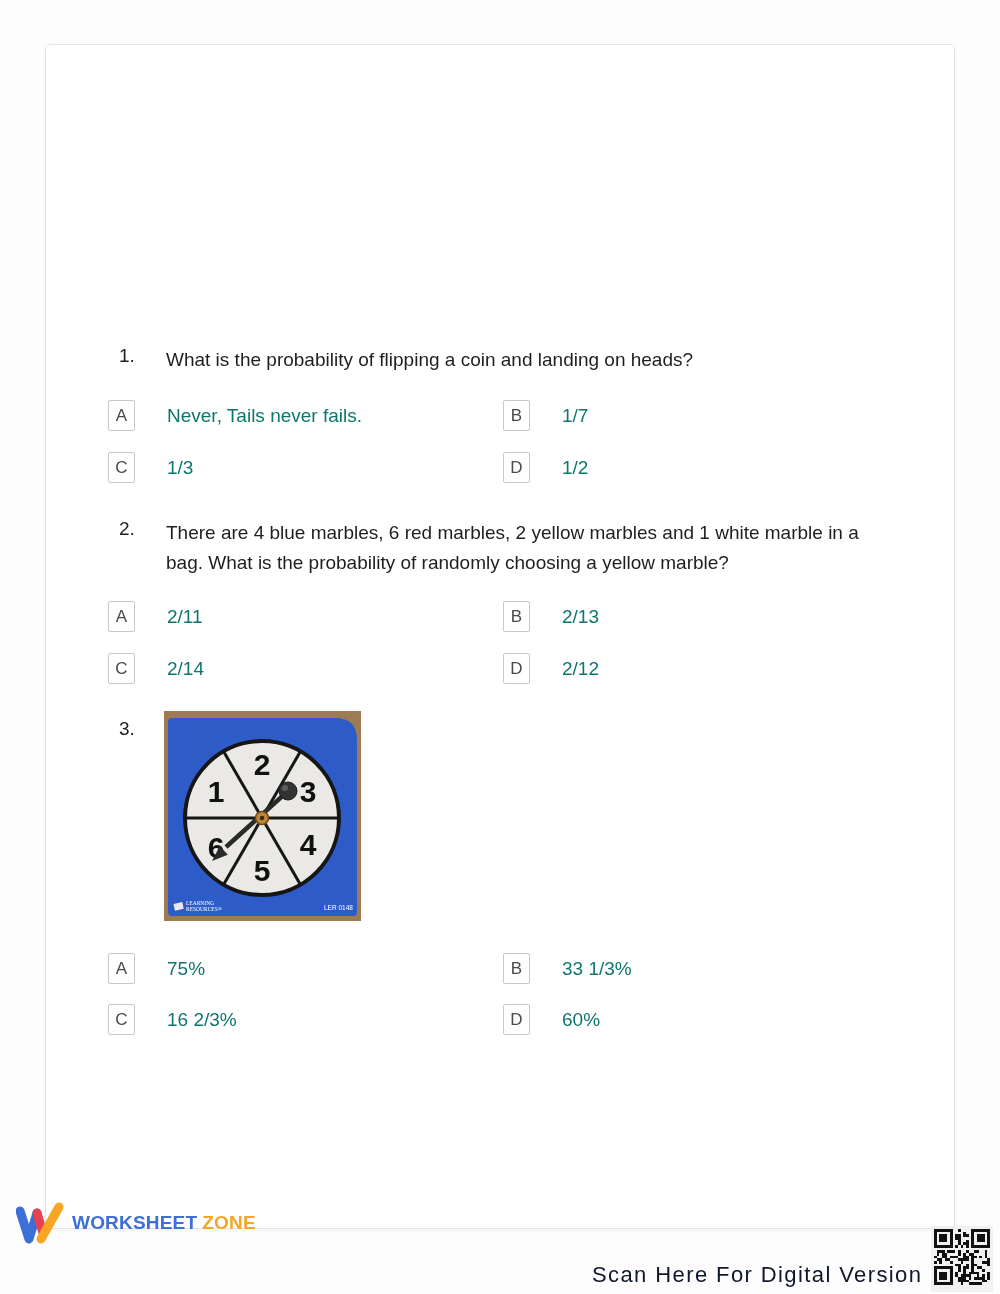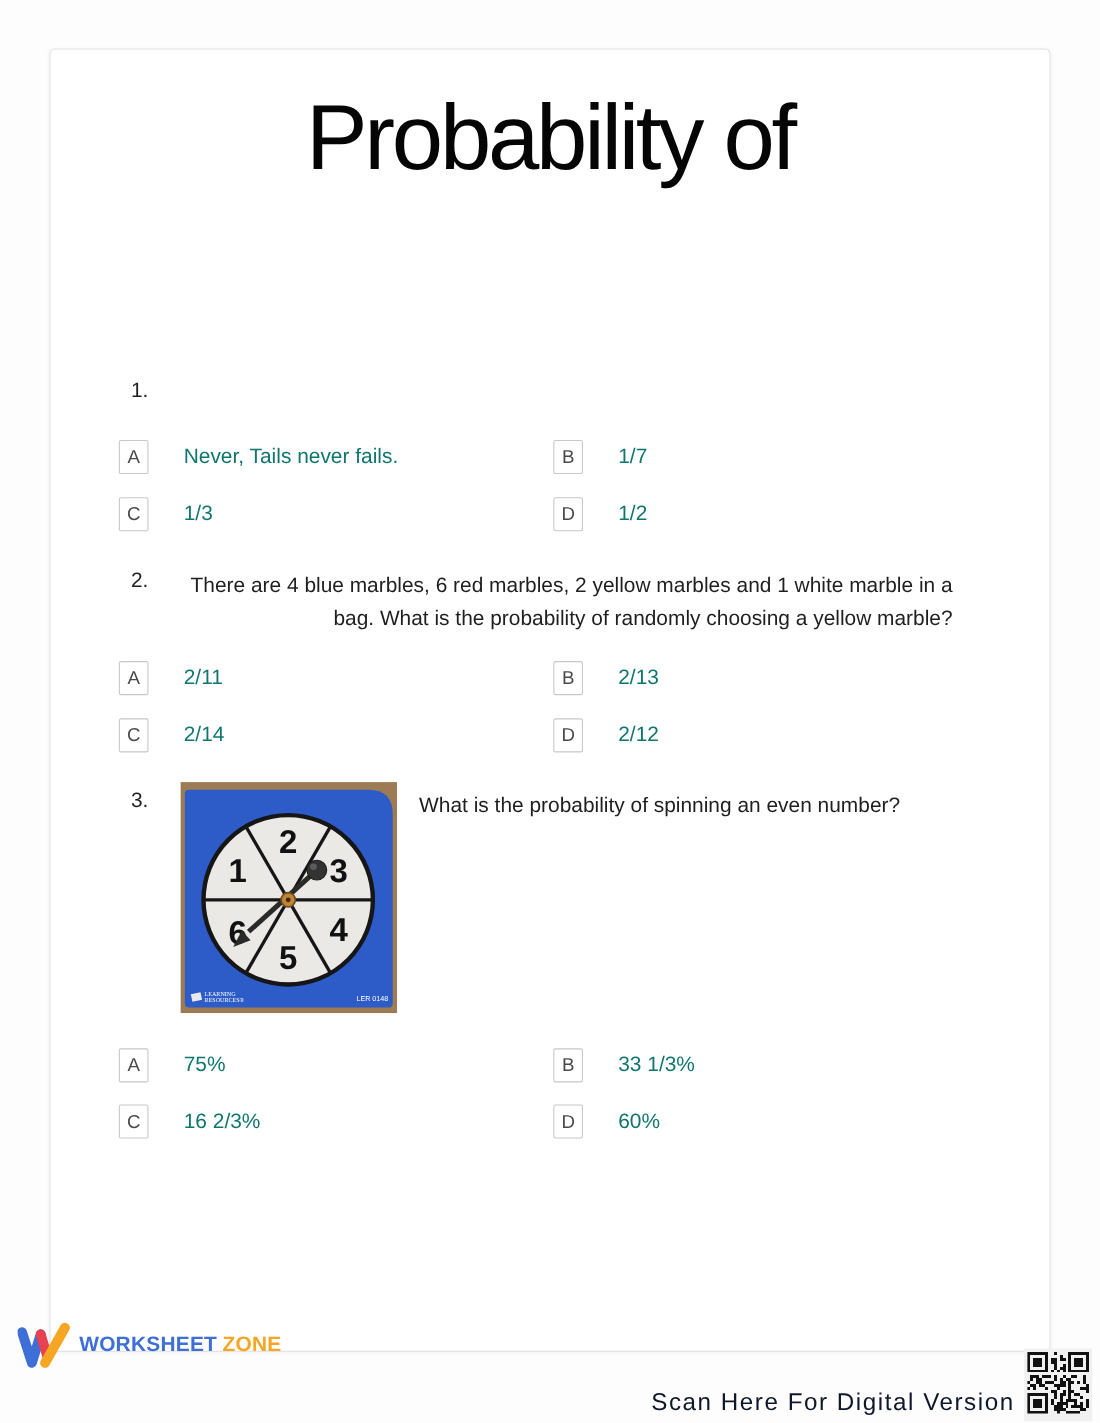--- a/index.html
+++ b/index.html
@@ -50,64 +50,64 @@
     position:absolute;left:931px;top:1226px;width:62px;height:66px;
     background:#f1f1f1;display:flex;align-items:flex-start;justify-content:center;
     padding-top:3px;box-sizing:border-box;
   }
 </style>
 </head>
 <body>
 
 <div class="sheet">
 
-  <div class="title"><span>Probability of</span><br>
+  <div class="title"><br>
   </div>
 
   <div class="qnum" style="left:73px;top:300px;">1.</div>
+  <div class="qtext" style="left:120px;top:300px;width:640px;">What is the probability of flipping a coin and landing on heads?</div>
 
   <div class="opt" style="left:62px;top:355px;">
     <span class="letterbox">A</span>
     <span class="opttext">Never, Tails never fails.</span>
   </div>
   <div class="opt" style="left:457px;top:355px;">
     <span class="letterbox">B</span>
     <span class="opttext">1/7</span>
   </div>
   <div class="opt" style="left:62px;top:407px;">
     <span class="letterbox">C</span>
     <span class="opttext">1/3</span>
   </div>
   <div class="opt" style="left:457px;top:407px;">
     <span class="letterbox">D</span>
     <span class="opttext">1/2</span>
   </div>
 
   <div class="qnum" style="left:73px;top:473px;">2.</div>
-  <div class="qtext" style="left:120px;top:473px;width:700px;text-align:right;">There are 4 blue marbles, 6 red marbles, 2 yellow marbles and 1 white marble in a bag. What is the probability of randomly choosing a yellow marble?</div>
+  <div class="qtext" style="left:120px;top:473px;width:700px;">There are 4 blue marbles, 6 red marbles, 2 yellow marbles and 1 white marble in a bag. What is the probability of randomly choosing a yellow marble?</div>
 
   <div class="opt" style="left:62px;top:556px;">
     <span class="letterbox">A</span>
     <span class="opttext">2/11</span>
   </div>
   <div class="opt" style="left:457px;top:556px;">
     <span class="letterbox">B</span>
     <span class="opttext">2/13</span>
   </div>
   <div class="opt" style="left:62px;top:608px;">
     <span class="letterbox">C</span>
     <span class="opttext">2/14</span>
   </div>
   <div class="opt" style="left:457px;top:608px;">
     <span class="letterbox">D</span>
     <span class="opttext">2/12</span>
   </div>
 
   <div class="qnum" style="left:73px;top:673px;">3.</div>
-  <div class="qtext" style="left:335px;top:673px;width:500px;">What is the probability of spinning an even number?</div>
 
   <svg class="spinner-photo" width="197" height="210" viewBox="0 0 197 210">
     <rect x="0" y="0" width="197" height="210" fill="#9d7c55"></rect>
     <path d="M8,7 H171 Q193,7 193,29 V201 Q193,205 189,205 H8 Q4,205 4,201 V11 Q4,7 8,7 Z" fill="#2d5cc8"></path>
     <circle cx="98" cy="107" r="77" fill="#eae9e5" stroke="#161616" stroke-width="4"></circle>
     <g stroke="#161616" stroke-width="3">
       <line x1="21" y1="107" x2="175" y2="107"></line>
       <line x1="136.5" y1="40.3" x2="59.5" y2="173.7"></line>
       <line x1="59.5" y1="40.3" x2="136.5" y2="173.7"></line>
     </g>

